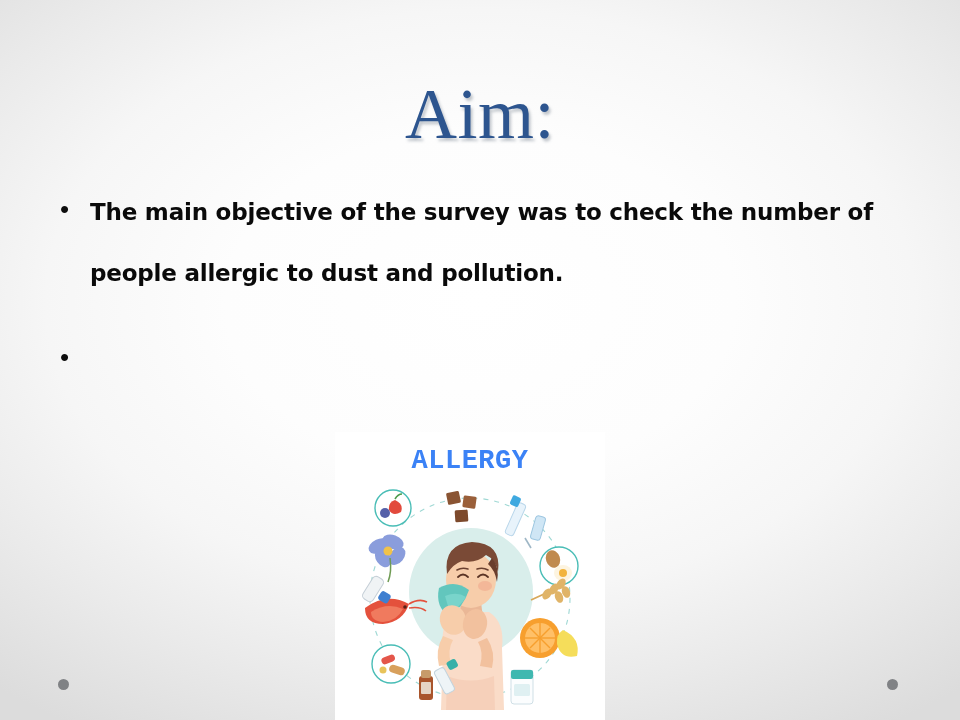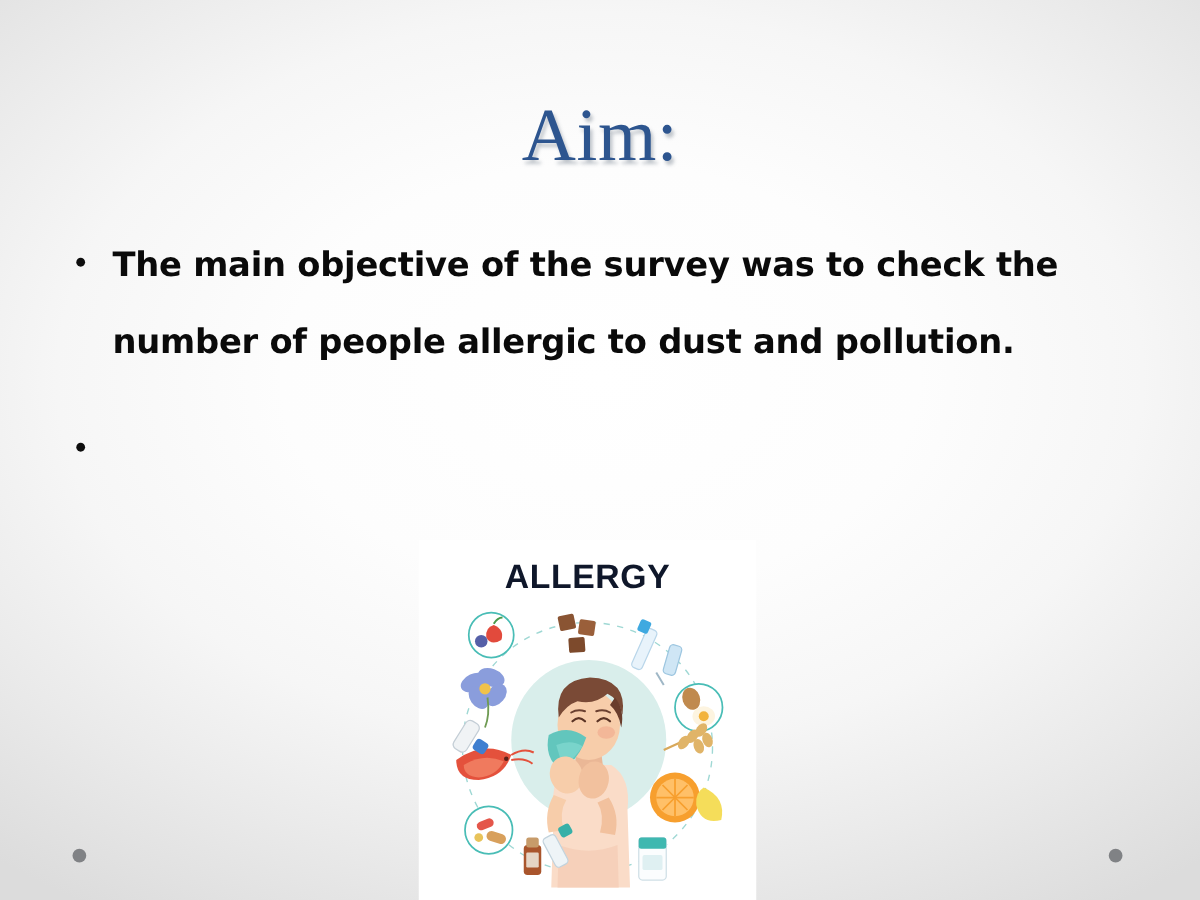--- a/index.html
+++ b/index.html
@@ -14,21 +14,21 @@
       radial-gradient(ellipse 78% 70% at 50% 42%,
         #ffffff 0%, #fdfdfd 34%, #f6f6f6 58%, #eaeaea 78%, #dcdcdc 100%);
     overflow:hidden;
   }
 
   
   #title {
     position:absolute; top:78px; left:0; width:960px;
     text-align:center;
     font-family:"Liberation Serif", "DejaVu Serif", serif;
-    font-size:60px; line-height:1.0;
+    font-size:72px; line-height:1.0;
     color:#2d558f;
     text-shadow:2px 3px 3px rgba(120,130,145,0.45);
     letter-spacing:0.5px;
   }
 
   
   #body { position:absolute; top:182px; left:52px; width:856px; }
   .bullet {
     display:flex; align-items:flex-start;
     margin-bottom:26px;
@@ -36,42 +36,42 @@
   .bullet-dot {
     flex:0 0 auto;
     width:38px;
     font-size:26px; line-height:54px;
     color:#0d0d0d; text-align:left; padding-left:8px;
   }
   .bullet-text {
     flex:1 1 auto;
     font-family:"DejaVu Sans", sans-serif;
     font-weight:bold;
-    font-size:27px;
+    font-size:23px;
     line-height:61px;
     color:#0a0a0a;
     letter-spacing:-0.2px;
     max-width:790px;
   }
   .b2 .bullet-text { max-width:760px; }
 
   
   #figure {
     position:absolute; left:335px; top:432px;
     width:270px; height:288px;
     background:#ffffff;
     overflow:hidden;
   }
   #fig-title {
     position:absolute; top:14px; left:0; width:270px;
     text-align:center;
-    font-family:Liberation Sans, sans-serif;
+    font-family:Liberation Mono, monospace;
     font-weight:bold; font-size:27px;
     letter-spacing:0.5px;
-    color:#0f172a;
+    color:#3b82f6;
   }
   #fig-art { position:absolute; top:48px; left:0; width:270px; height:240px; }
 
   
   .corner-dot {
     position:absolute; width:11px; height:11px; border-radius:50%;
     background:#808285;
   }
   #dot-left { left:58px; top:679px; }
   #dot-right { left:887px; top:679px; }

